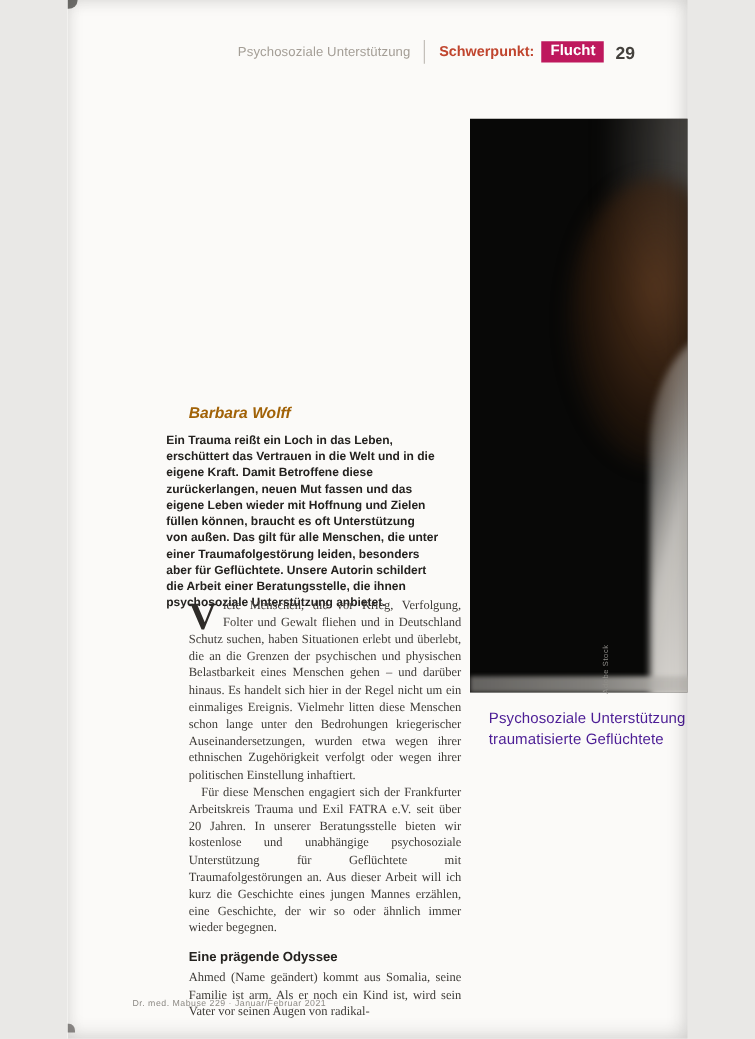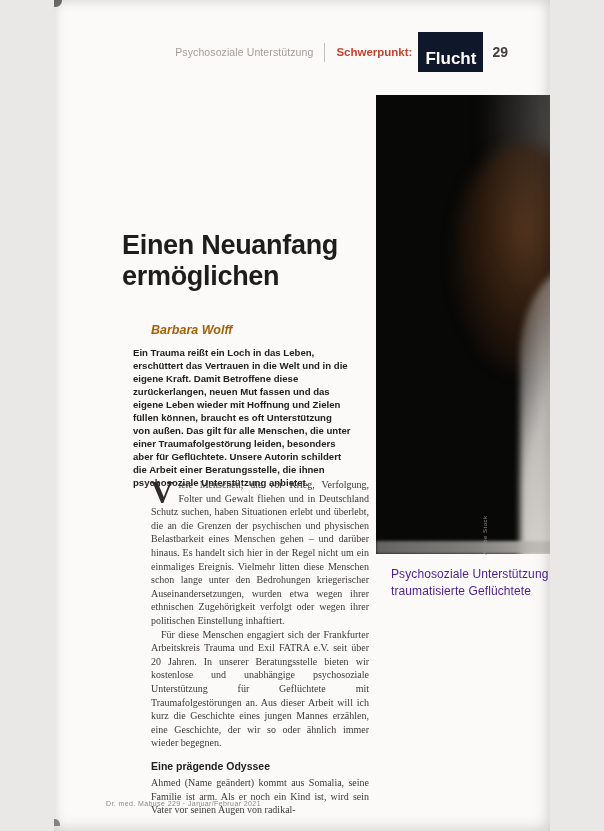--- a/index.html
+++ b/index.html
@@ -16,21 +16,21 @@
   .corner-tl{position:absolute;left:0;top:0;width:8px;height:7px;background:#4a4845;border-radius:0 0 90% 0;opacity:.75;}
   .corner-bl{position:absolute;left:0;top:819px;width:6px;height:7px;background:#5a5855;border-radius:0 80% 0 0;opacity:.65;}
   .smudge{position:absolute;left:566px;top:28px;width:26px;height:18px;
     background:radial-gradient(ellipse at 50% 50%,rgba(90,85,80,.25),transparent 70%);transform:rotate(-20deg);}
 
   
   .header{position:absolute;top:32px;right:42px;display:flex;align-items:center;}
   .header .section-label{font-size:10.5px;color:#a49e96;letter-spacing:.1px;}
   .header .divider{width:1px;height:19px;background:#c4c0ba;margin:0 11px;}
   .header .focus-label{font-size:11.5px;font-weight:bold;color:#c0452e;margin-right:6px;text-align:center;}
-  .header .tag{background:#0f172a;color:#fff;font-size:17px;font-weight:bold;padding:17px 7px 3px;}
+  .header .tag{background:#be185d;color:#fff;font-size:12px;font-weight:bold;padding:0 7px 3px;}
   .header .page-number{font-size:14px;font-weight:bold;color:#44413d;margin-left:9px;}
 
   
   .title{position:absolute;left:68px;top:212px;font-size:27px;line-height:1.13;
     font-weight:bold;color:#1d1d1b;letter-spacing:-.3px;}
   .author{position:absolute;left:97px;top:323px;font-size:12.5px;font-style:italic;
     font-weight:bold;color:#a16207;}
 
   
   .intro{position:absolute;left:79px;top:346px;width:218px;
@@ -84,21 +84,20 @@
   <div class="smudge"></div>
 
   <div class="header">
     <span class="section-label">Psychosoziale Unterstützung</span>
     <span class="divider"></span>
     <span class="focus-label">Schwerpunkt:</span>
     <span class="tag">Flucht</span>
     <span class="page-number">29</span>
   </div>
 
-  <h1 class="title"><span>Einen Neuanfang</span><br><span>ermöglichen</span></h1>
 
   <div class="author">Barbara Wolff</div>
 
   <div class="intro">Ein Trauma reißt ein Loch in das Leben, erschüttert das Vertrauen in die Welt und in die eigene Kraft. Damit Betroffene diese zurückerlangen, neuen Mut fassen und das eigene Leben wieder mit Hoffnung und Zielen füllen können, braucht es oft Unterstützung von außen. Das gilt für alle Menschen, die unter einer Traumafolgestörung leiden, besonders aber für Geflüchtete. Unsere Autorin schildert die Arbeit einer Beratungsstelle, die ihnen psychosoziale Unterstützung anbietet.</div>
 
   <div class="column">
     <p><span class="dropcap">V</span><span>iele Menschen, die vor Krieg, Verfolgung, Folter und Gewalt fliehen und in Deutschland Schutz suchen, haben Situationen erlebt und überlebt, die an die Grenzen der psychischen und physischen Belastbarkeit eines Menschen gehen – und darüber hinaus. Es handelt sich hier in der Regel nicht um ein einmaliges Ereignis. Vielmehr litten diese Menschen schon lange unter den Bedrohungen kriegerischer Auseinandersetzungen, wurden etwa wegen ihrer ethnischen Zugehörigkeit verfolgt oder wegen ihrer politischen Einstellung inhaftiert.</span></p>
     <p class="indent">Für diese Menschen engagiert sich der Frankfurter Arbeitskreis Trauma und Exil FATRA e.V. seit über 20 Jahren. In unserer Beratungsstelle bieten wir kostenlose und unabhängige psychosoziale Unterstützung für Geflüchtete mit Traumafolgestörungen an. Aus dieser Arbeit will ich kurz die Geschichte eines jungen Mannes erzählen, eine Geschichte, der wir so oder ähnlich immer wieder begegnen.</p>
     <h3 class="subheading">Eine prägende Odyssee</h3>
     <p>Ahmed (Name geändert) kommt aus Somalia, seine Familie ist arm. Als er noch ein Kind ist, wird sein Vater vor seinen Augen von radikal-</p>

